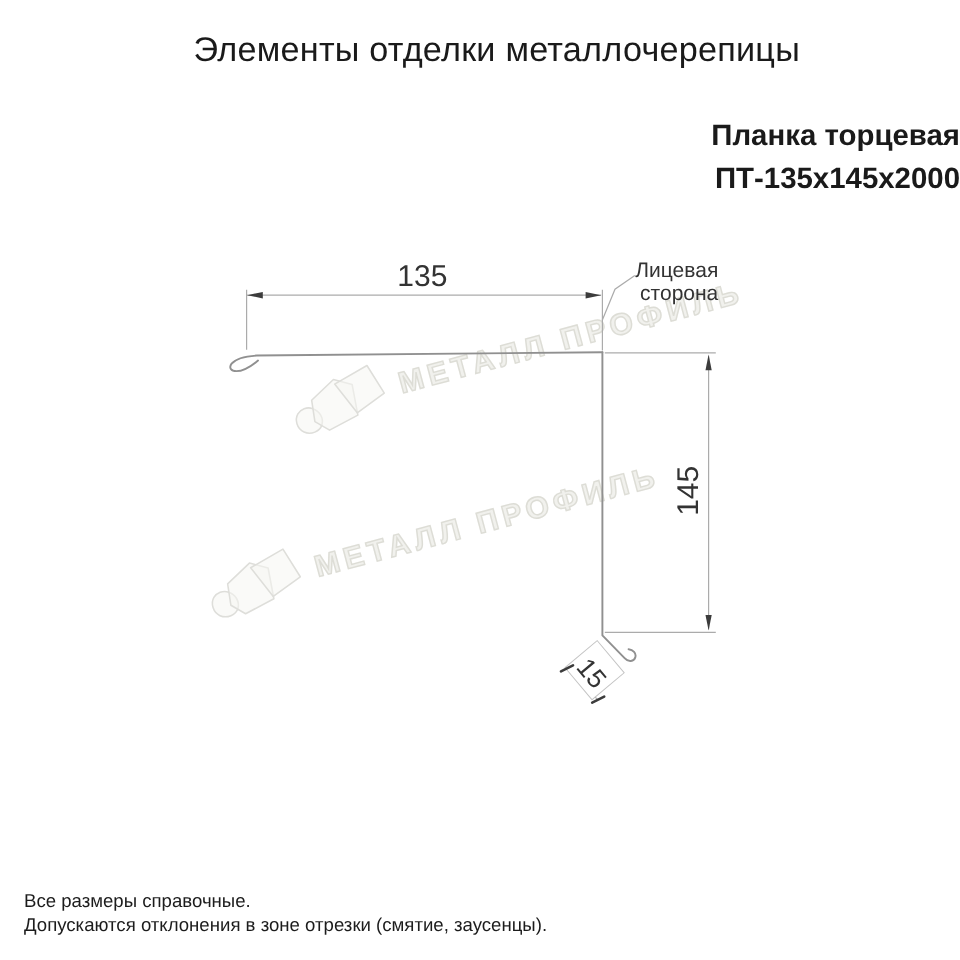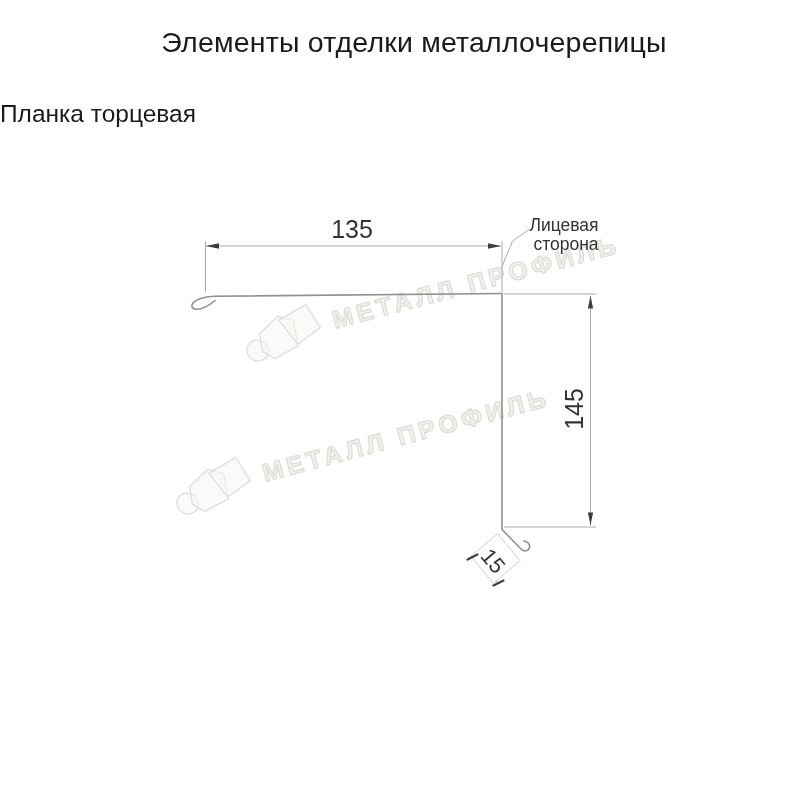--- a/index.html
+++ b/index.html
@@ -5,22 +5,22 @@
   html,body{margin:0;padding:0;}
   body{
     width:800px;height:800px;position:relative;background:#ffffff;
     font-family:"Liberation Sans","DejaVu Sans",sans-serif;overflow:hidden;
   }
   .page-title{
     position:absolute;left:14px;top:26px;width:800px;text-align:center;
     font-size:28.5px;color:#1a1a1a;letter-spacing:0.2px;
   }
   .subtitle-block{
-    position:absolute;left:0;top:96px;width:800px;text-align:left;
-    font-size:24.5px;line-height:36px;color:#1a1a1a;
+    position:absolute;left:0;top:96px;width:800px;text-align:right;
+    font-size:24.5px;line-height:36px;color:#1a1a1a;font-weight:bold;
   }
   .watermark{
     position:absolute;display:flex;align-items:center;gap:8px;
     transform-origin:0 50%;transform:rotate(-15deg);z-index:1;pointer-events:none;
   }
   .watermark-text{
     font-size:25px;font-weight:bold;letter-spacing:4px;white-space:nowrap;
     color:#f1f1ed;-webkit-text-stroke:1.2px #dddDD6;
     text-shadow:0 0 1px #e3e3de;
   }
@@ -30,20 +30,21 @@
     font-size:15.5px;line-height:20px;color:#1c1c1c;
   }
   svg text{font-family:"Liberation Sans","DejaVu Sans",sans-serif;fill:#333333;}
 </style>
 </head>
 <body>
 
 <div class="page-title">Элементы отделки металлочерепицы</div>
 <div class="subtitle-block">
   <div>Планка торцевая</div>
+  <div>ПТ-135х145х2000</div>
 </div>
 
 <div class="watermark" style="left:240px;top:313px;height:64px;">
   <svg width="88" height="64" viewBox="0 0 88 64">
     <g fill="rgba(246,246,242,0.55)" stroke="#dededa" stroke-width="1.3" stroke-linejoin="round">
       <path d="M8,34 C4,38 4,46 9,50 C14,54 22,53 25,48 C28,43 26,36 21,33 C17,30 11,31 8,34 Z"></path>
       <path d="M22,26 L44,14 L58,22 L56,48 L30,54 L20,44 Z"></path>
       <path d="M44,18 L74,10 L82,36 L56,46 Z"></path>
     </g>
   </svg>
@@ -94,13 +95,15 @@
 
   <text x="352" y="238" text-anchor="middle" font-size="25" fill="#3c3c3c">135</text>
   <text x="574" y="409" transform="rotate(-90 574 409)" text-anchor="middle" dominant-baseline="central" font-size="25" fill="#3c3c3c">145</text>
   <text x="493" y="561" transform="rotate(50 493 561)" text-anchor="middle" dominant-baseline="central" font-size="22" fill="#3c3c3c">15</text>
 
   <text x="564" y="225" text-anchor="middle" dominant-baseline="central" font-size="17.5" fill="#2e2e2e">Лицевая</text>
   <text x="566" y="244" text-anchor="middle" dominant-baseline="central" font-size="17.5" fill="#2e2e2e">сторона</text>
 </svg>
 
 <div class="footer">
+  <div>Все размеры справочные.</div>
+  <div>Допускаются отклонения в зоне отрезки (смятие, заусенцы).</div>
 </div>
 
 </body></html>

